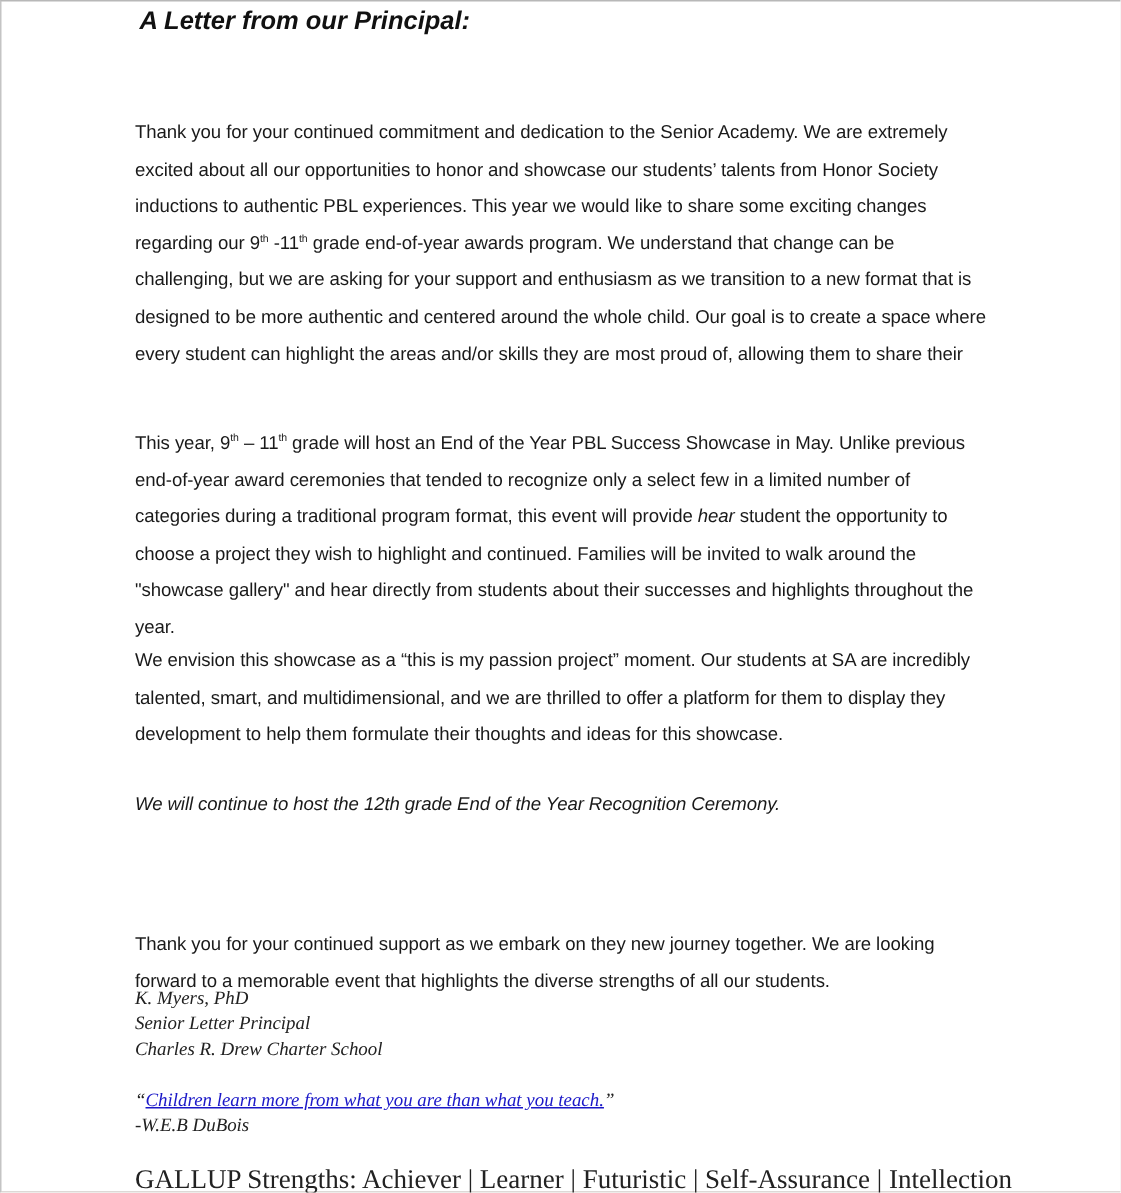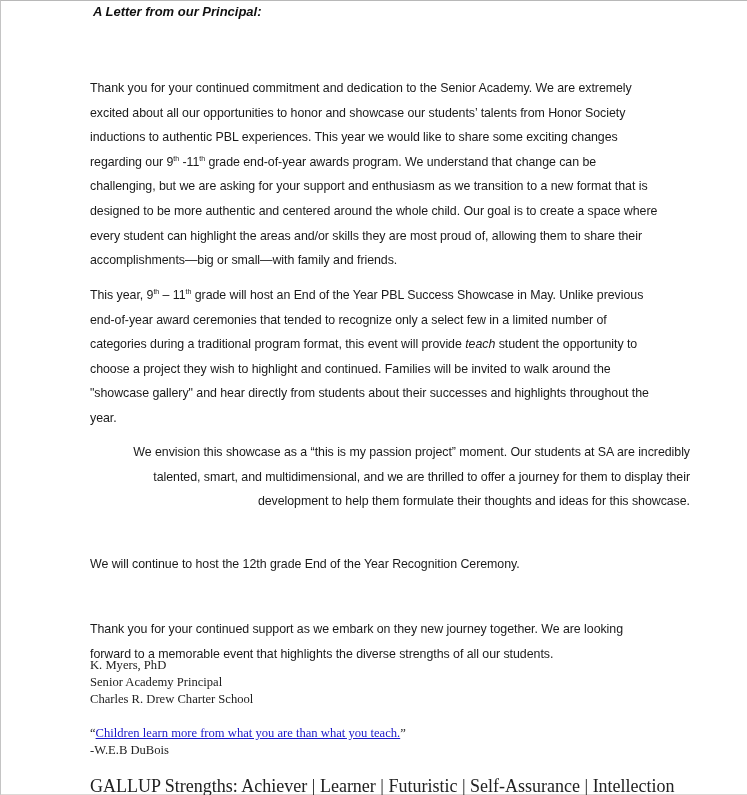--- a/index.html
+++ b/index.html
@@ -15,29 +15,29 @@
   }
   .body-text {
     font-family: "Liberation Sans", "DejaVu Sans", sans-serif;
     font-size: 12.4px;
     color: #1a1a1a;
     letter-spacing: -0.05px;
   }
   .title {
     position: absolute; left: 92px; top: 3px;
     font-family: "Liberation Sans", sans-serif;
-    font-size: 13px; font-weight: bold; font-style: italic; color: #111;
+    font-size: 17px; font-weight: bold; font-style: italic; color: #111;
   }
   .para { position: absolute; left: 89px; width: 600px; margin-top: 39px; }
   .para .line { display: block; height: 24.6px; line-height: 24.6px; white-space: nowrap; }
   sup { font-size: 7px; line-height: 0; vertical-align: 5px; }
   .sig {
     position: absolute; left: 89px;
     font-family: "Liberation Serif", "DejaVu Serif", serif;
-    font-size: 12.6px; color: #222; line-height: 17px;
+    font-style: italic; font-size: 12.6px; color: #222; line-height: 17px;
   }
   .sig .line { display: block; white-space: nowrap; }
   .quote-link { color: #1a17c8; text-decoration: underline; cursor: pointer; }
   .gallup {
     position: absolute; left: 89px; top: 775px;
     font-family: Liberation Serif, serif;
     font-size: 18px; color: #222; white-space: nowrap;
   }
 </style>
 </head>
@@ -48,50 +48,49 @@
   <div class="title">A Letter from our Principal:</div>
 
   <div class="para body-text" style="top:36px;">
     <span class="line">Thank you for your continued commitment and dedication to the Senior Academy. We are extremely</span>
     <span class="line">excited about all our opportunities to honor and showcase our students’ talents from Honor Society</span>
     <span class="line">inductions to authentic PBL experiences. This year we would like to share some exciting changes</span>
     <span class="line"><span>regarding our 9</span><sup>th</sup><span> -11</span><sup>th</sup><span> grade end-of-year awards program. We understand that change can be</span></span>
     <span class="line">challenging, but we are asking for your support and enthusiasm as we transition to a new format that is</span>
     <span class="line">designed to be more authentic and centered around the whole child. Our goal is to create a space where</span>
     <span class="line">every student can highlight the areas and/or skills they are most proud of, allowing them to share their</span>
-    <span class="line">accomplishments—big or small—with family and friends.</span>
   </div>
 
   <div class="para body-text" style="top:243px;">
     <span class="line"><span>This year, 9</span><sup>th</sup><span> – 11</span><sup>th</sup><span> grade will host an End of the Year PBL Success Showcase in May. Unlike previous</span></span>
     <span class="line">end-of-year award ceremonies that tended to recognize only a select few in a limited number of</span>
-    <span class="line"><span>categories during a traditional program format, this event will provide </span><em>teach</em><span> student the opportunity to</span></span>
+    <span class="line"><span>categories during a traditional program format, this event will provide </span><em>hear</em><span> student the opportunity to</span></span>
     <span class="line">choose a project they wish to highlight and continued. Families will be invited to walk around the</span>
     <span class="line">"showcase gallery" and hear directly from students about their successes and highlights throughout the</span>
     <span class="line">year.</span>
   </div>
 
-  <div class="para body-text" style="top:400px;text-align:right;">
+  <div class="para body-text" style="top:388px;">
     <span class="line">We envision this showcase as a “this is my passion project” moment. Our students at SA are incredibly</span>
-    <span class="line">talented, smart, and multidimensional, and we are thrilled to offer a journey for them to display their</span>
+    <span class="line">talented, smart, and multidimensional, and we are thrilled to offer a platform for them to display they</span>
     <span class="line">development to help them formulate their thoughts and ideas for this showcase.</span>
   </div>
 
-  <div class="para body-text" style="top:512px; ">
+  <div class="para body-text" style="top:484px; font-style:italic;">
     <span class="line">We will continue to host the 12th grade End of the Year Recognition Ceremony.</span>
   </div>
 
   <div class="para body-text" style="top:577px;">
     <span class="line">Thank you for your continued support as we embark on they new journey together. We are looking</span>
     <span class="line">forward to a memorable event that highlights the diverse strengths of all our students.</span>
   </div>
 
   <div class="sig" style="top:656px;">
     <span class="line">K. Myers, PhD</span>
-    <span class="line">Senior Academy Principal</span>
+    <span class="line">Senior Letter Principal</span>
     <span class="line">Charles R. Drew Charter School</span>
   </div>
 
   <div class="sig" style="top:724px;">
     <span class="line"><span>“</span><a class="quote-link">Children learn more from what you are than what you teach.</a><span>”</span></span>
     <span class="line">-W.E.B DuBois</span>
   </div>
 
   <div class="gallup">GALLUP Strengths: Achiever | Learner | Futuristic | Self-Assurance | Intellection</div>
 

